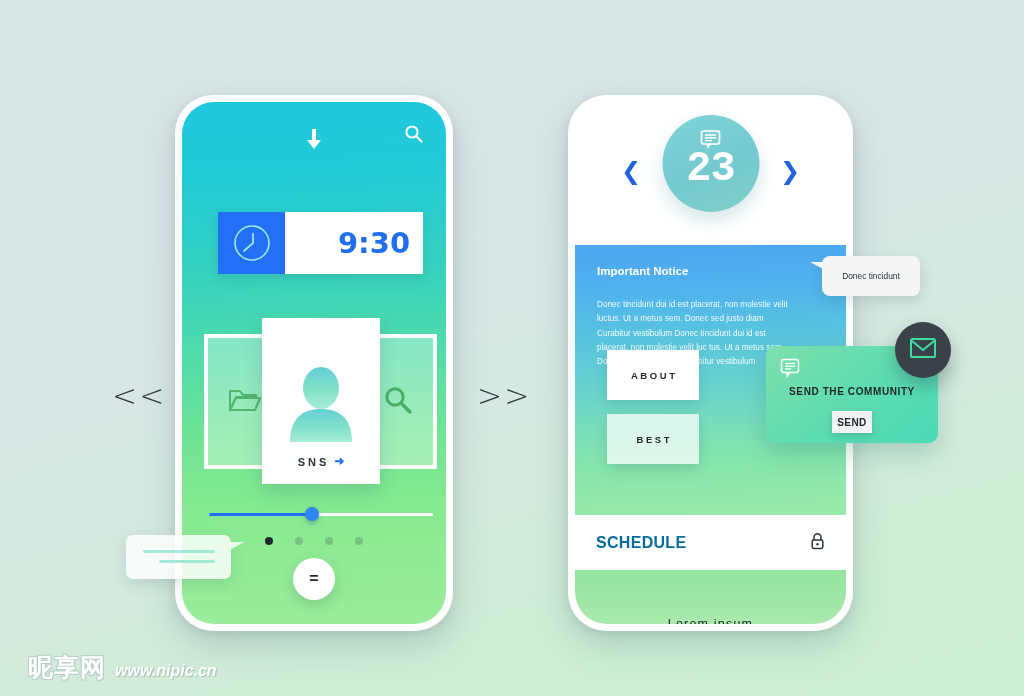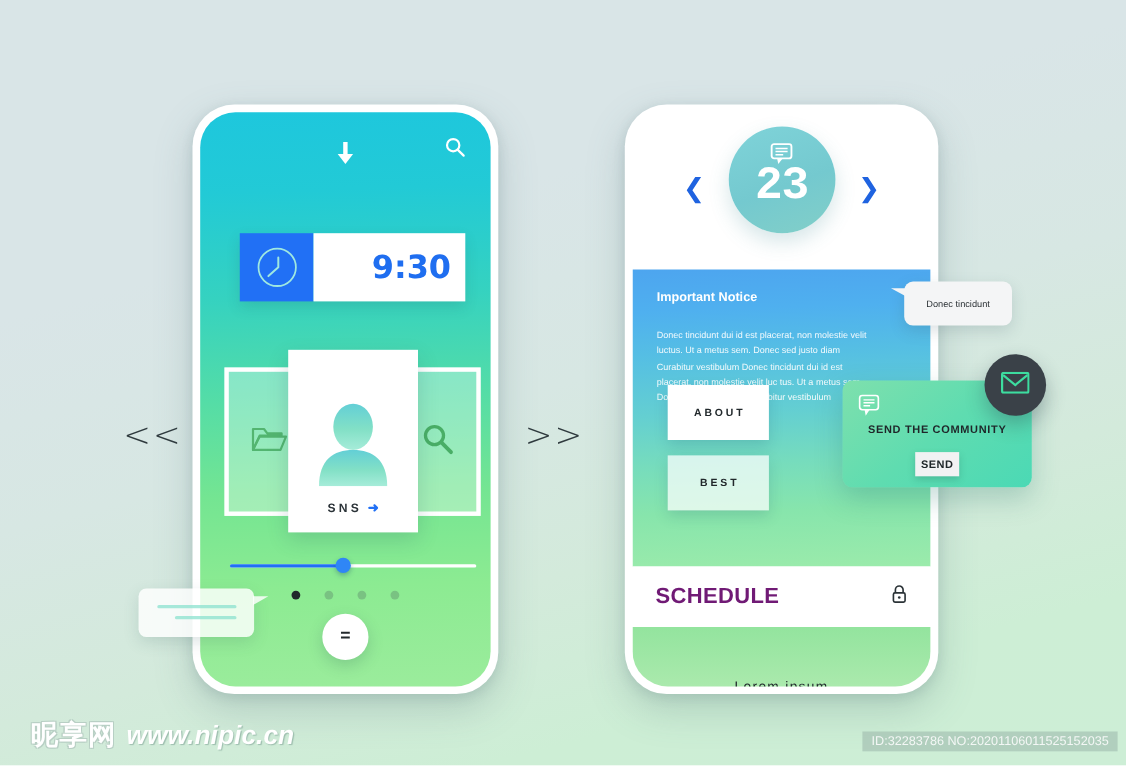--- a/index.html
+++ b/index.html
@@ -216,21 +216,21 @@
   }
   #btn-about { background: #ffffff; margin-bottom: 14px; }
   #btn-best { background: rgba(255,255,255,0.72); text-align: right; }
 
   .schedule-bar {
     position: relative; height: 55px; background: #ffffff;
     display: flex; align-items: center; justify-content: space-between;
     padding: 0 21px;
   }
   .schedule-title {
-    color: #701a75; font-size: 20px; font-weight: bold; letter-spacing: 0.3px;
+    color: #0369a1; font-size: 16px; font-weight: bold; letter-spacing: 0.3px;
   }
   .schedule-body {
     height: 108px;
     background: linear-gradient(180deg, #93e49e 0%, #a8e9ab 45%, #bdeebc 100%);
     display: flex; align-items: center; justify-content: center;
     color: #20282b; font-size: 12.5px; letter-spacing: 1.2px;
   }
 
   
   .tooltip-bubble {
@@ -286,21 +286,21 @@
     z-index: 40;
     margin-top: 14px;
   }
   .wm-cn {
     font-family: "DejaVu Sans", sans-serif;
     font-size: 25px; font-weight: bold; color: #ffffff;
     letter-spacing: 1px;
     text-shadow: 1px 1px 0 #b8cfc4, -1px -1px 0 #b8cfc4, 1px -1px 0 #b8cfc4, -1px 1px 0 #b8cfc4;
   }
   .wm-url {
-    font-size: 24px; font-style: italic; font-weight: bold; color: #ffffff;
+    font-size: 16px; font-style: italic; font-weight: bold; color: #ffffff;
     text-shadow: 1px 1px 1px rgba(140,175,160,0.75);
   }
   .id-tag {
     position: absolute; right: 8px; bottom: 13px;
     background: rgba(150,175,165,0.5);
     color: #f3f7f5; font-size: 11.5px;
     padding: 3px 8px;
     z-index: 40;
   }
 </style>
@@ -473,15 +473,14 @@
         <rect x="1" y="1" width="24" height="18" rx="1.6" fill="none" stroke="#3ddda0" stroke-width="2"></rect>
         <polyline points="2,3 13,12 24,3" fill="none" stroke="#3ddda0" stroke-width="2"></polyline>
       </svg>
     </span>
   </div>
 
   <div class="wm">
     <span class="wm-cn">昵享网</span>
     <span class="wm-url">www.nipic.cn</span>
   </div>
-  <div class="id-tag">ID:32283786 NO:20201106011525152035</div>
 
 </div>
 
 </body></html>

